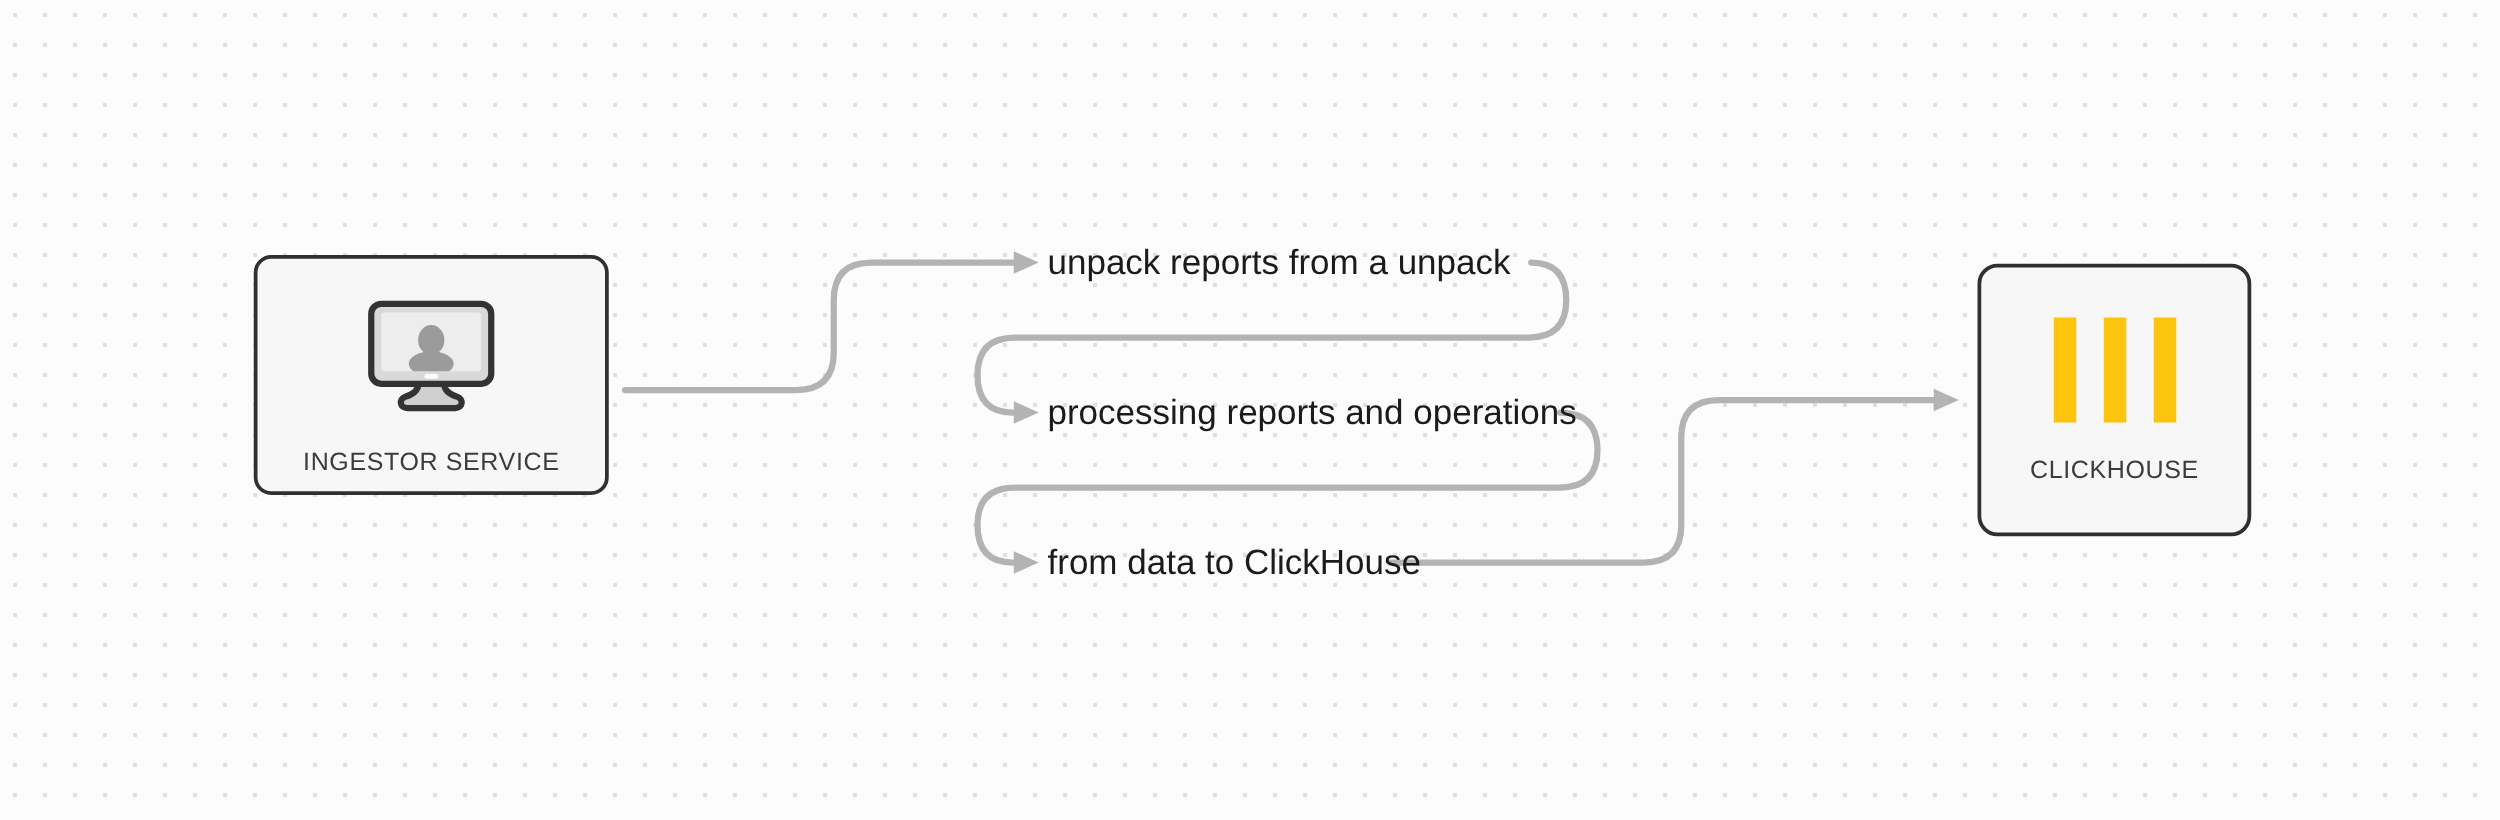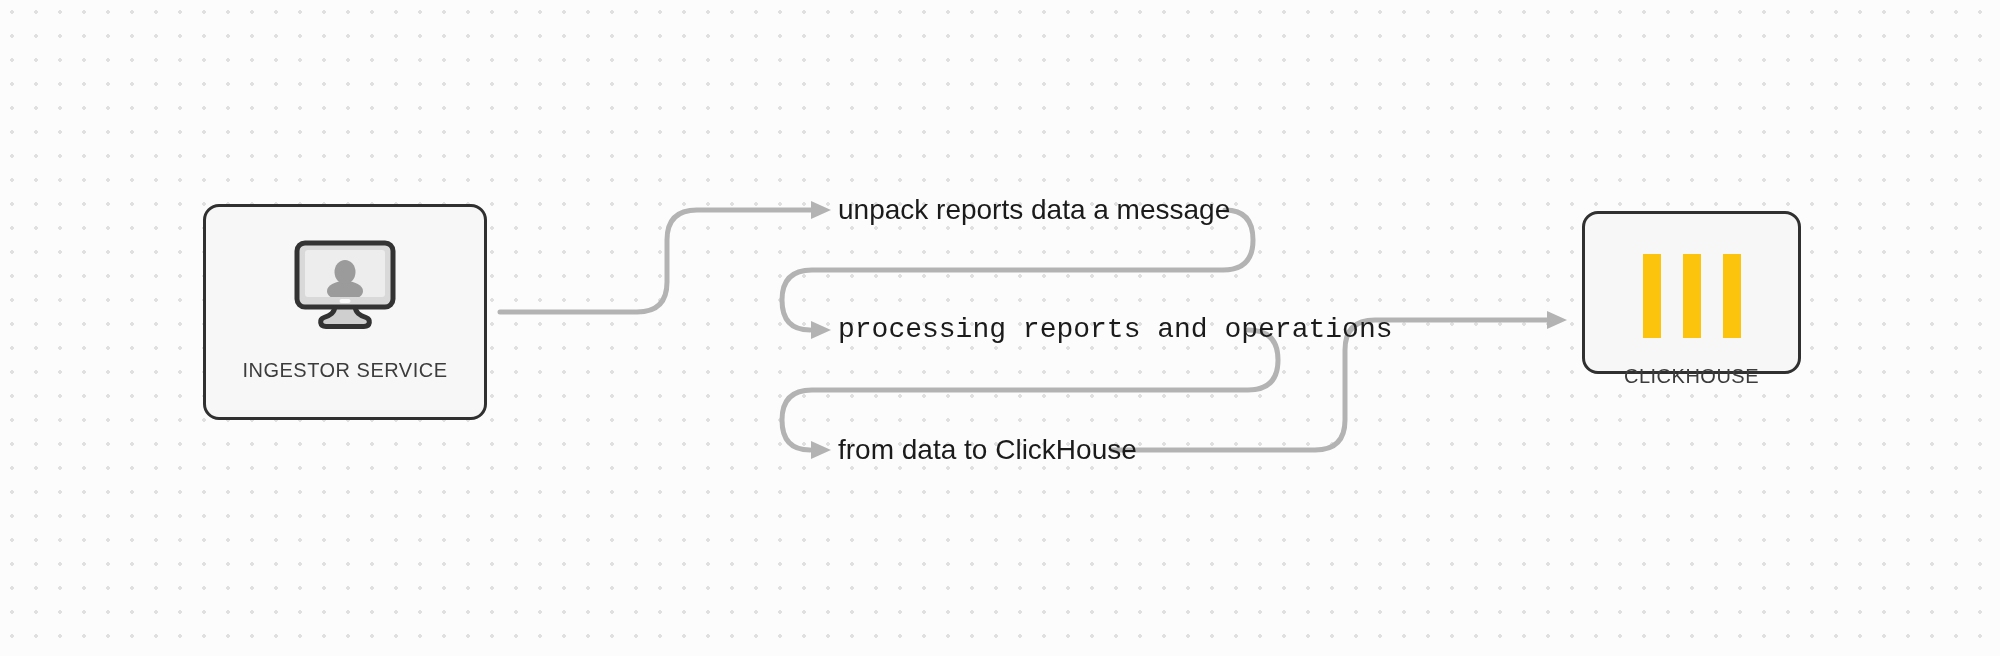--- a/index.html
+++ b/index.html
@@ -32,22 +32,22 @@
   .node {
     position: absolute;
     box-sizing: border-box;
     background: var(--node-fill, #f7f7f7);
     border: 3.5px solid var(--node-border, #303030);
     border-radius: 16px;
     display: flex;
     flex-direction: column;
     align-items: center;
   }
-  .node-ingestor  { left: 203px;  top: 204px; width: 284px; height: 216px; }
-  .node-clickhouse{ left: 1582px; top: 211px; width: 219px; height: 163px; text-align: center; }
+  .node-ingestor  { left: 203px;  top: 204px; width: 284px; height: 192px; border-radius: 14px; }
+  .node-clickhouse{ left: 1582px; top: 211px; width: 219px; height: 218px; text-align: center; }
   .node-label {
     font-size: 20px;
     letter-spacing: 0.5px;
     color: var(--node-label, #3c3c3c);
     white-space: nowrap;
   }
   .node-ingestor .monitor-icon { margin-top: 32px; }
   .node-ingestor .node-label   { margin-top: 26px; }
   .ch-bars {
     display: flex;
@@ -60,21 +60,21 @@
   .step-label {
     position: absolute;
     left: 838px;
     height: 34px;
     line-height: 34px;
     font-size: 28px;
     color: var(--text, #1b1b1b);
     white-space: nowrap;
   }
   .step-1 { top: 193px; }
-  .step-2 { top: 313px; font-family: Liberation Mono, monospace; }
+  .step-2 { top: 313px; }
   .step-3 { top: 433px; }
 </style>
 </head>
 <body>
 
 <div class="canvas">
 
   <svg class="connectors" viewBox="0 0 2000 656" xmlns="http://www.w3.org/2000/svg">
 
     <path d="M 500 312 H 637 Q 667 312 667 282 V 240 Q 667 210 697 210 H 812"></path>
@@ -102,21 +102,21 @@
       <rect x="12" y="11" width="80" height="47" rx="3" fill="#ededed"></rect>
       <g clip-path="url(#screenClip)" fill="#9b9b9b">
         <ellipse cx="52" cy="52" rx="18" ry="10"></ellipse>
         <ellipse cx="52" cy="33" rx="10.5" ry="12"></ellipse>
       </g>
       <rect x="46.5" y="60" width="11" height="4" rx="2" fill="#fafafa"></rect>
     </svg>
     <div class="node-label">INGESTOR SERVICE</div>
   </div>
 
-  <div class="step-label step-1">unpack reports data a message</div>
+  <div class="step-label step-1">unpack reports from a unpack</div>
   <div class="step-label step-2">processing reports and operations</div>
   <div class="step-label step-3">from data to ClickHouse</div>
 
   <div class="node node-clickhouse">
     <div class="ch-bars">
       <div class="ch-bar"></div>
       <div class="ch-bar"></div>
       <div class="ch-bar"></div>
     </div>
     <div class="node-label">CLICKHOUSE</div>

